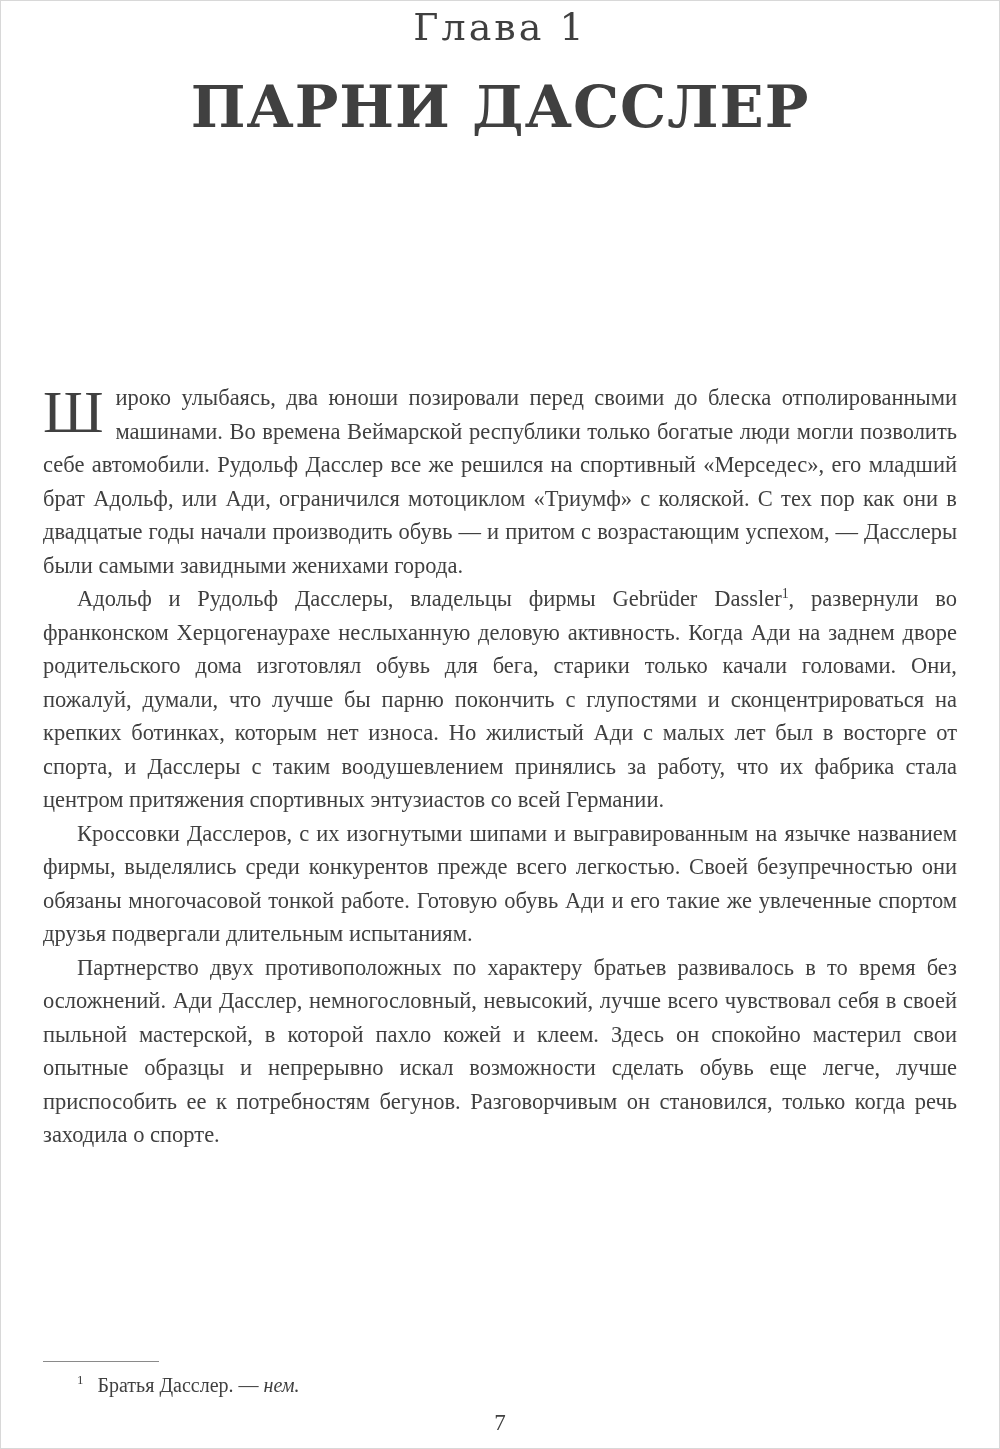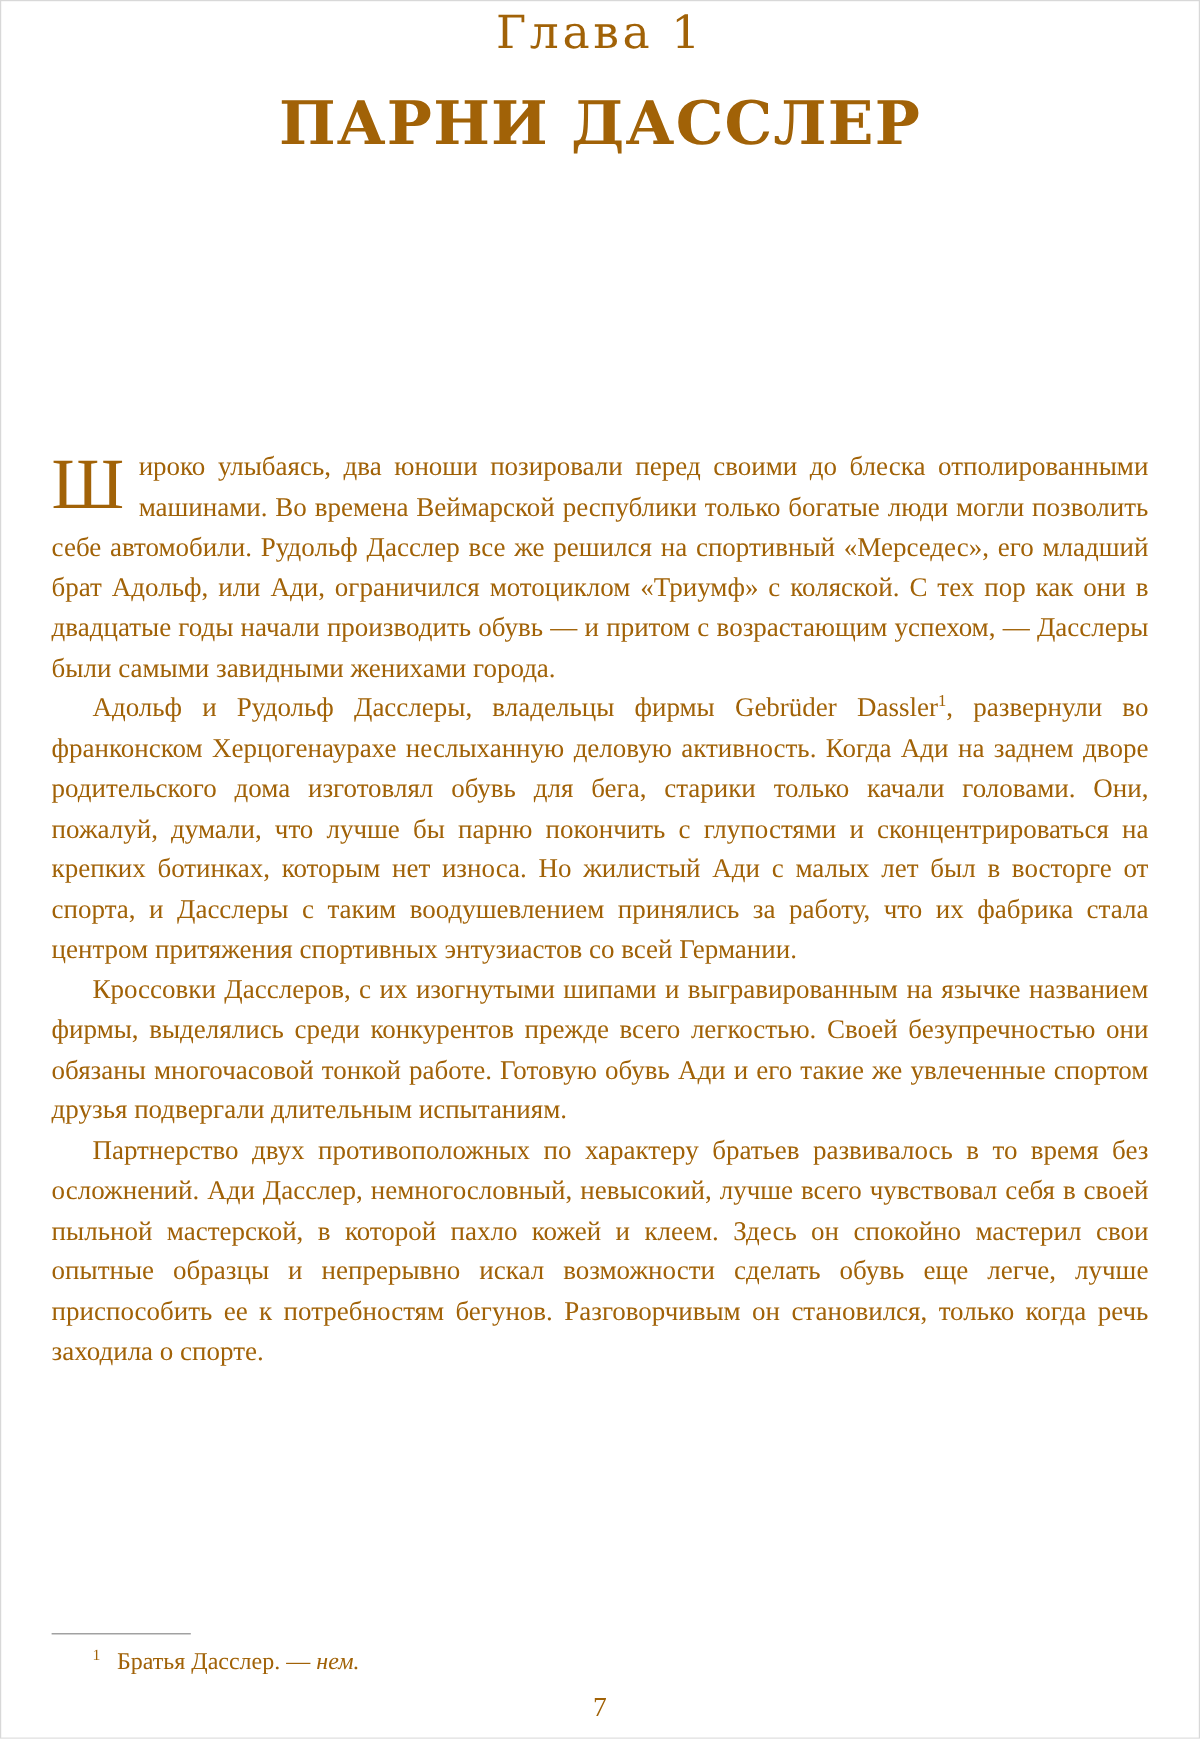--- a/index.html
+++ b/index.html
@@ -6,31 +6,31 @@
   html, body { background: #ffffff; }
   .page {
     width: 1000px;
     height: 1449px;
     background: #ffffff;
     border: 1px solid #d8d8d8;
     padding: 0 42px;
     overflow: hidden;
     position: relative;
     font-family: "Liberation Serif", serif;
-    color: #a16207;
+    color: #404040;
   }
   .chapter-header { text-align: center; padding-top: 4px; }
   .chapter-label {
     font-size: 38px;
     font-weight: 400;
     letter-spacing: 3px;
     font-family: "DejaVu Serif", serif;
   }
   .chapter-title {
-    font-size: 50px;
+    font-size: 58px;
     font-weight: 700;
     margin-top: 24px;
     letter-spacing: 1px;
     font-family: "DejaVu Serif", serif;
   }
   .body-text {
     margin-top: 240px;
     text-align: justify;
     font-size: 22.5px;
     line-height: 33.5px;

